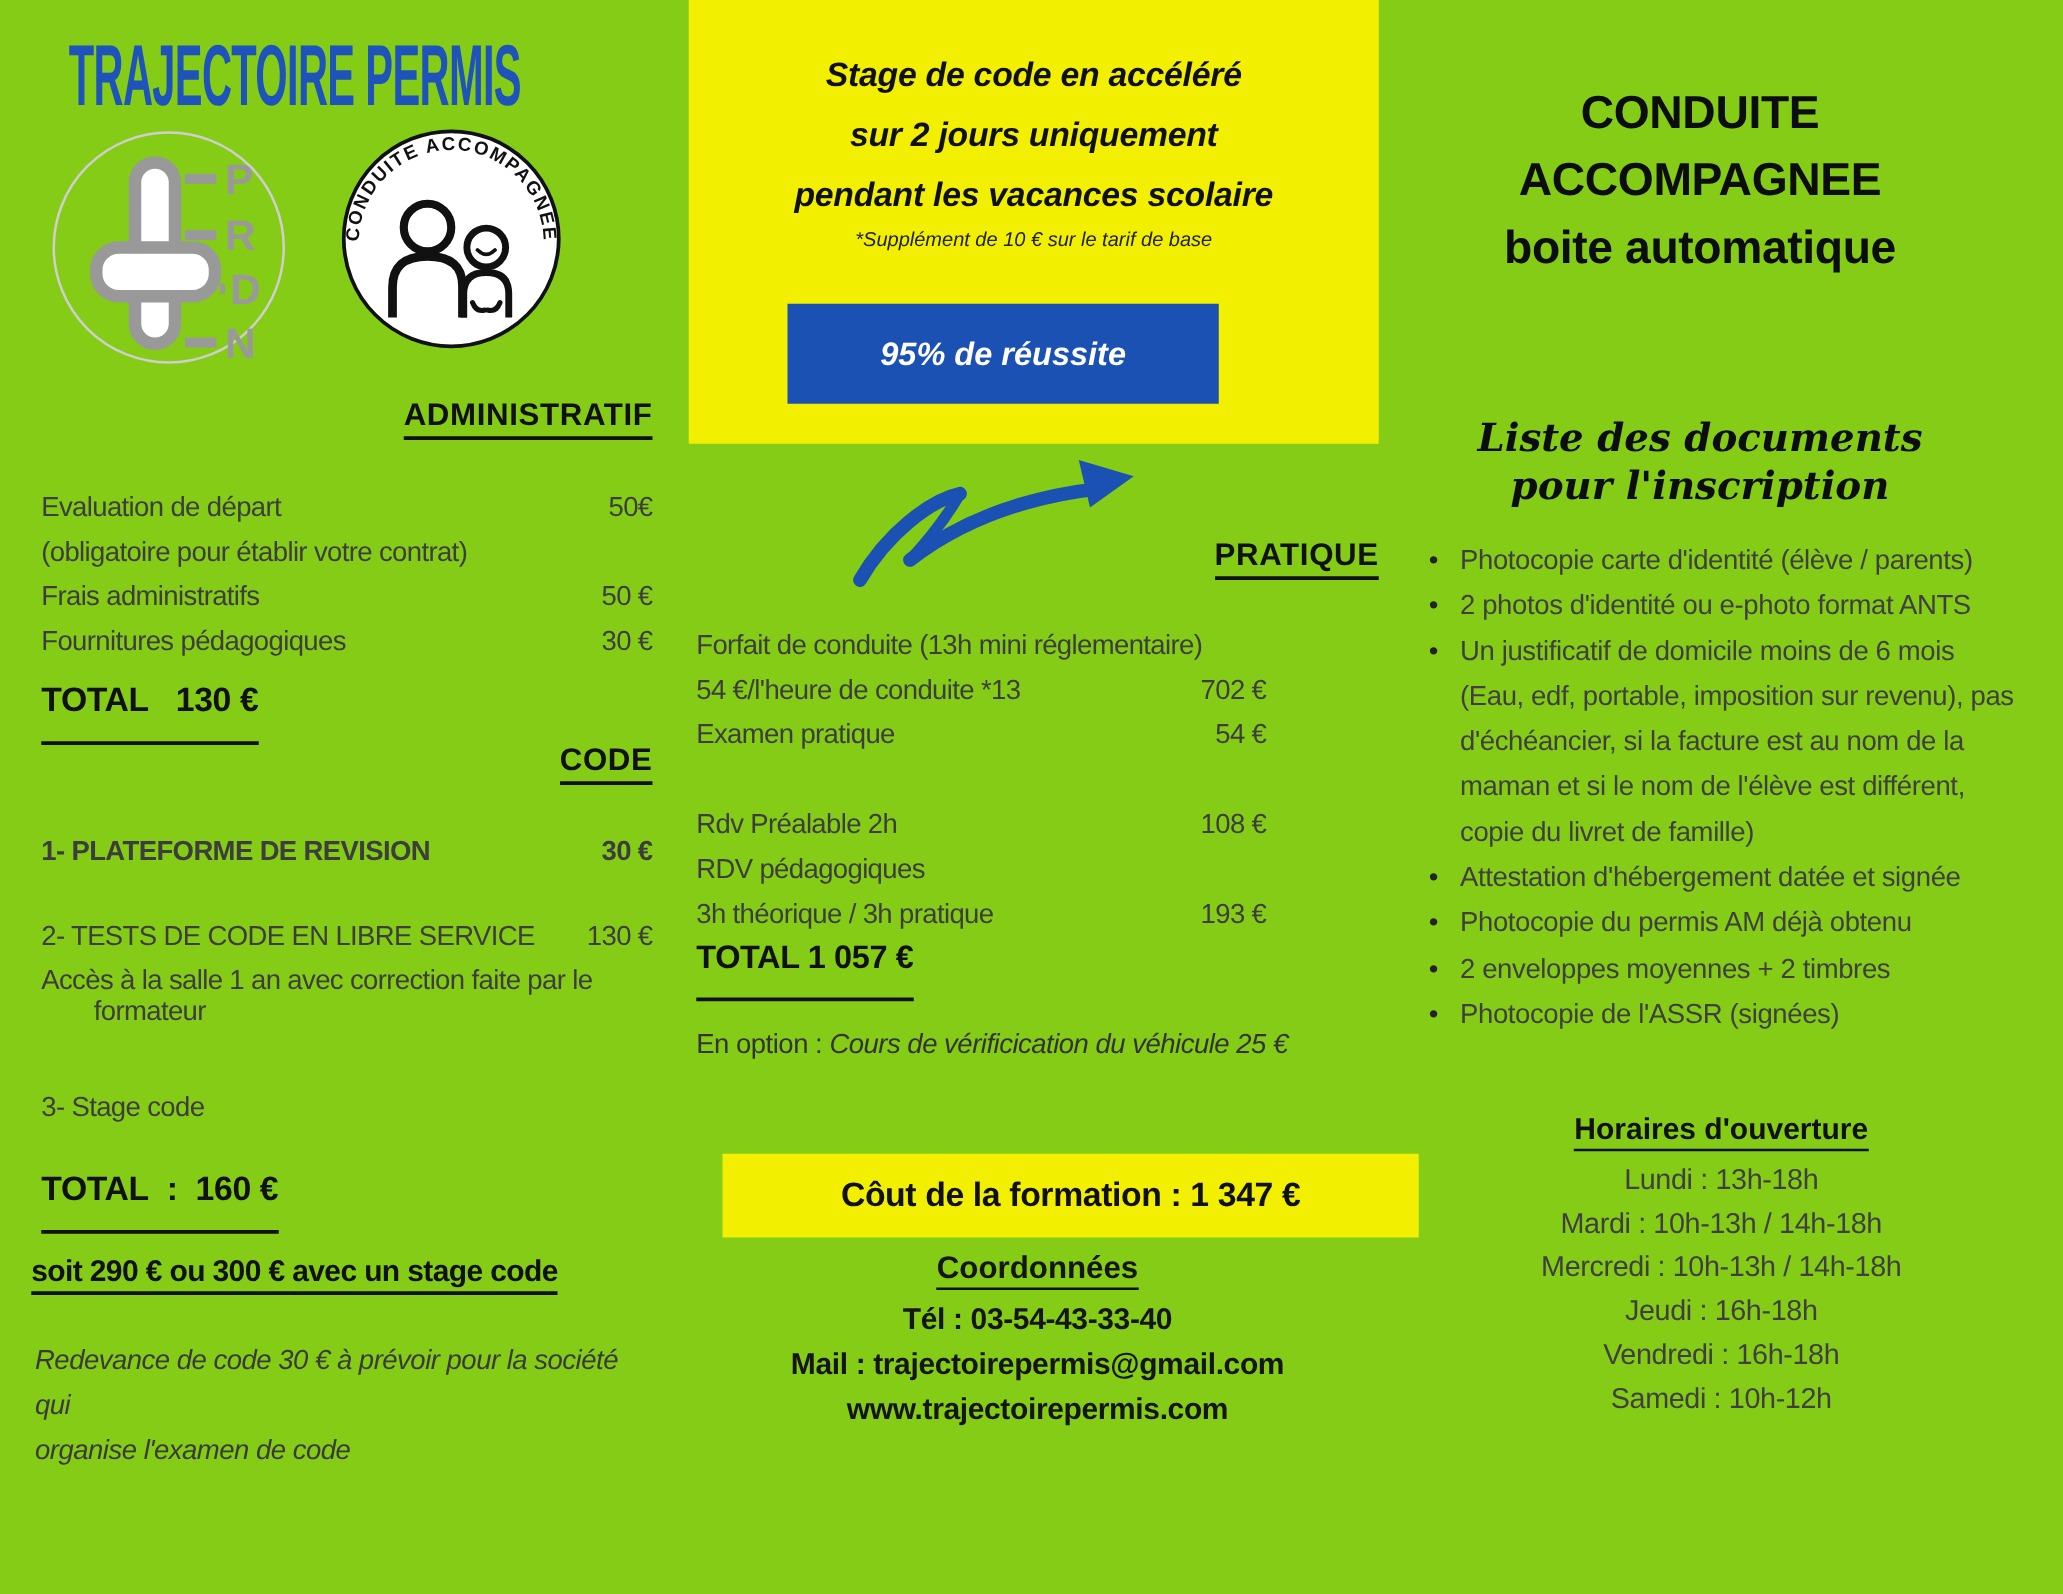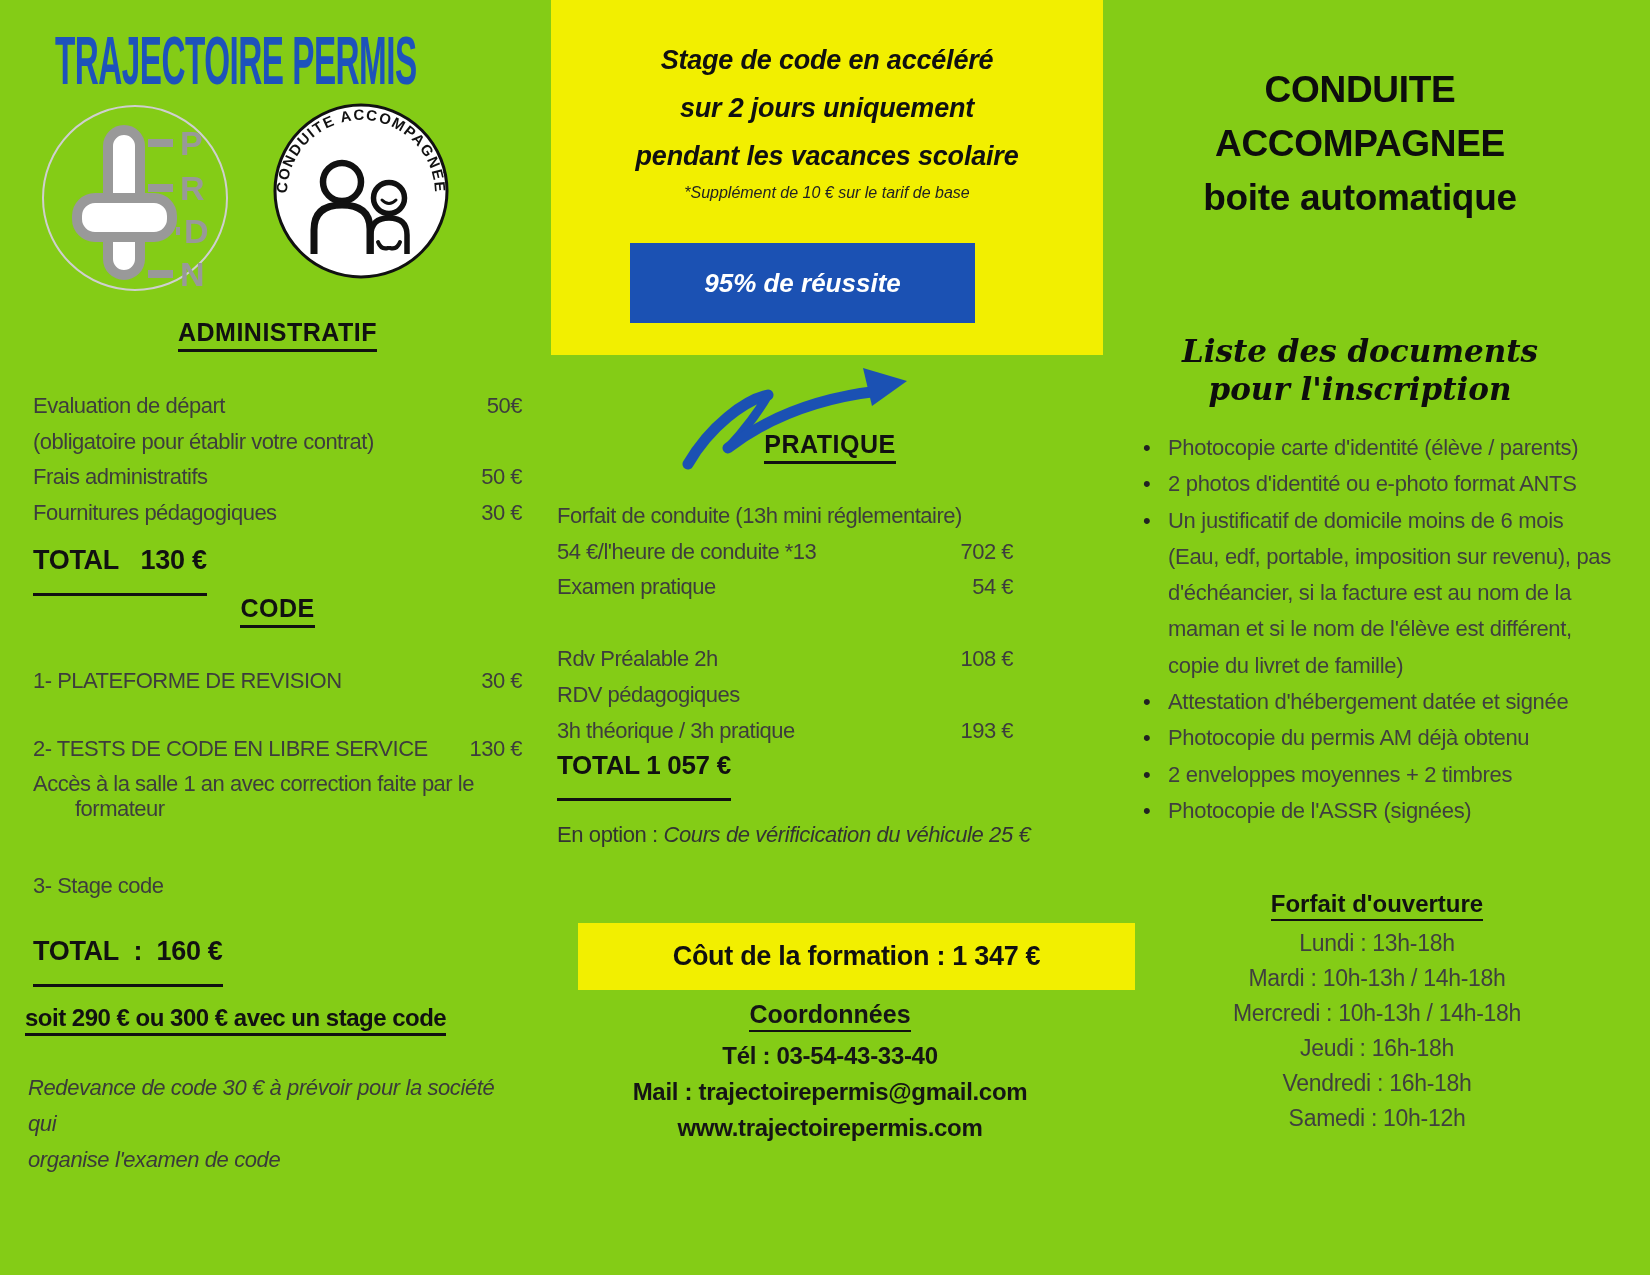--- a/index.html
+++ b/index.html
@@ -3,21 +3,21 @@
 <meta charset="utf-8">
 <style>
   html,body{margin:0;padding:0;background:#e8e8e8;}
   .page{position:relative;width:1650px;height:1275px;background:#84cc16;overflow:hidden;
         font-family:"Liberation Sans",sans-serif;color:#3d3d3d;}
   .abs{position:absolute;}
   
   .wordmark{position:absolute;left:55px;top:26px;font-size:64px;font-weight:700;
             color:var(--brand_blue,#1d53bb);white-space:nowrap;letter-spacing:-1px;
             transform:scale(0.52,1.08);transform-origin:0 0;line-height:64px;}
-  .secHeadWrap{position:absolute;text-align:center;}
+  .secHeadWrap{position:absolute;text-align:right;}
   .secHead{display:inline-block;font-size:25px;font-weight:700;color:#111;
            letter-spacing:.5px;border-bottom:3px solid #111;padding-bottom:2px;}
   .prow{display:flex;justify-content:space-between;align-items:flex-end;
         font-size:22px;letter-spacing:-.5px;line-height:35.5px;color:#3d3d3d;}
   .prow .pl{white-space:nowrap;}
   .prow .pr{white-space:nowrap;}
   .noteline{font-size:22px;letter-spacing:-.5px;line-height:35.5px;color:#3d3d3d;}
   .totalLine{display:inline-block;font-size:27px;font-weight:700;color:#111;
              border-bottom:3px solid #111;padding-bottom:17px;letter-spacing:-.3px;}
   .comboLine{display:inline-block;font-size:24px;font-weight:700;color:#111;
@@ -122,21 +122,21 @@
   </div>
 
   <div class="abs" style="left:33px;top:545px;">
     <span class="totalLine">TOTAL&nbsp;&nbsp; 130 €</span>
   </div>
 
   <div class="secHeadWrap" style="left:33px;top:594px;width:489px;">
     <span class="secHead">CODE</span>
   </div>
 
-  <div class="prow abs" style="left:33px;top:663px;width:489px;">
+  <div class="prow abs" style="left:33px;top:663px;width:489px;font-weight:bold;">
     <span class="pl">1- PLATEFORME DE REVISION</span>
     <span class="pr">30 €</span>
   </div>
   <div class="prow abs" style="left:33px;top:731px;width:489px;">
     <span class="pl">2- TESTS DE CODE EN LIBRE SERVICE</span>
     <span class="pr">130 €</span>
   </div>
   <div class="noteline abs" style="left:33px;top:766px;">Accès à la salle 1 an avec correction faite par le</div>
   <div class="noteline abs" style="left:33px;top:791px;margin-left:42px;">formateur</div>
   <div class="noteline abs" style="left:33px;top:868px;">3- Stage code</div>
@@ -232,21 +232,21 @@
     <li>Photocopie carte d'identité (élève / parents)</li>
     <li>2 photos d'identité ou e-photo format ANTS</li>
     <li>Un justificatif de domicile moins de 6 mois (Eau, edf, portable, imposition sur revenu), pas d'échéancier, si la facture est au nom de la maman et si le nom de l'élève est différent, copie du livret de famille)</li>
     <li>Attestation d'hébergement datée et signée</li>
     <li>Photocopie du permis AM déjà obtenu</li>
     <li>2 enveloppes moyennes + 2 timbres</li>
     <li>Photocopie de l'ASSR (signées)</li>
   </ul>
 
   <div class="hoursHeadWrap">
-    <span class="hoursHead">Forfait d'ouverture</span>
+    <span class="hoursHead">Horaires d'ouverture</span>
   </div>
   <div class="hoursLines">
     <div>Lundi : 13h-18h</div>
     <div>Mardi : 10h-13h / 14h-18h</div>
     <div>Mercredi : 10h-13h / 14h-18h</div>
     <div>Jeudi : 16h-18h</div>
     <div>Vendredi : 16h-18h</div>
     <div>Samedi : 10h-12h</div>
   </div>
 

